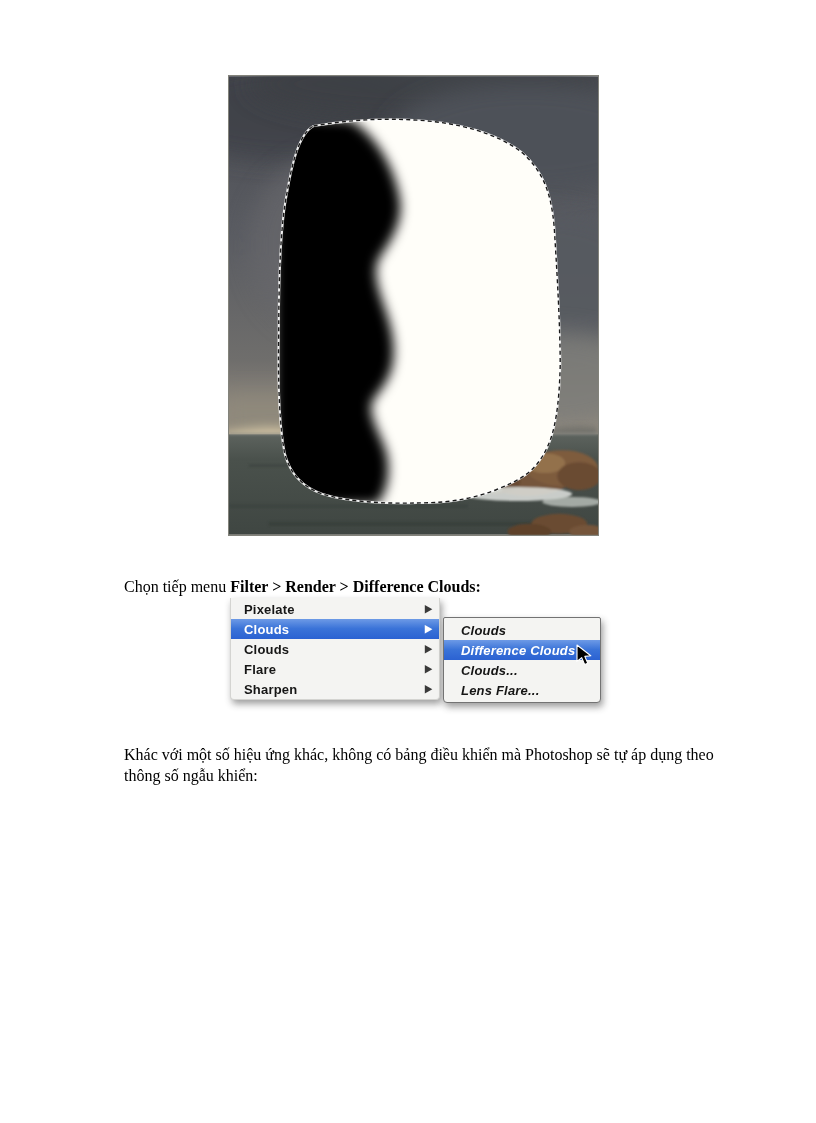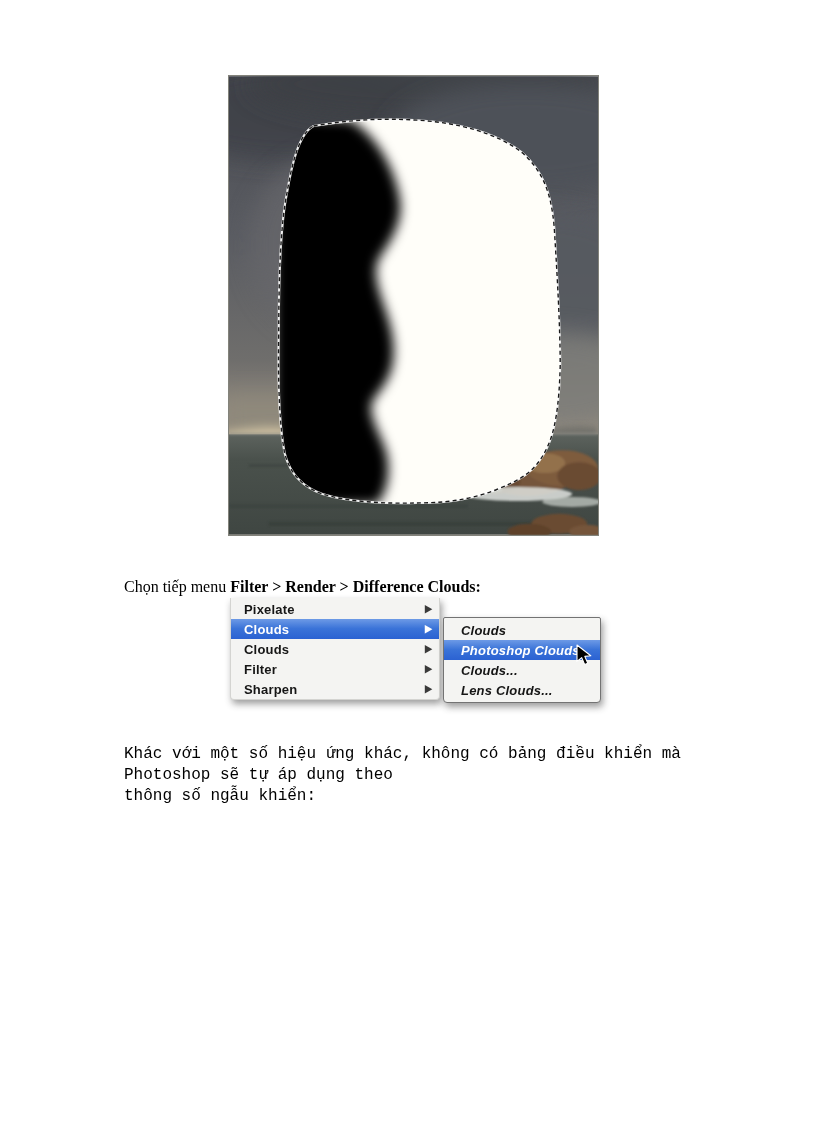--- a/index.html
+++ b/index.html
@@ -31,21 +31,21 @@
   .panel-sub .mrow{padding-left:17px;}
   .mrow .lbl{flex:1;white-space:nowrap;}
   .mrow .arr{font-size:9px;color:#3a3a3a;transform:scaleY(1.15);}
   .mrow.sel{background:linear-gradient(180deg,#6d9ae6 0%,#3a73d8 48%,#2b62d2 100%);
             color:#fff;}
   .mrow.sel .arr{color:#fff;}
   .cursor{position:absolute;left:346px;top:46px;width:16px;height:22px;}
 
   
   .para{position:absolute;left:124px;top:728px;width:600px;
-        font-size:16px;line-height:21px;font-family:Liberation Mono, monospace;}
+        font-size:16px;line-height:21px;}
 </style>
 </head>
 <body>
 
 <div class="page">
 
   <div class="photo">
     <svg width="369" height="459" viewBox="0 0 371 461">
       <defs>
         <linearGradient id="sky" x1="0" y1="0" x2="0" y2="1">
@@ -135,41 +135,41 @@
       </div>
       <div class="mrow sel">
         <span class="lbl">Clouds</span>
         <span class="arr">▶</span>
       </div>
       <div class="mrow">
         <span class="lbl">Clouds</span>
         <span class="arr">▶</span>
       </div>
       <div class="mrow">
-        <span class="lbl">Filter</span>
+        <span class="lbl">Flare</span>
         <span class="arr">▶</span>
       </div>
       <div class="mrow">
         <span class="lbl">Sharpen</span>
         <span class="arr">▶</span>
       </div>
     </div>
 
     <div class="panel panel-sub">
       <div class="mrow">
         <span class="lbl">Clouds</span>
       </div>
       <div class="mrow sel">
-        <span class="lbl">Photoshop Clouds</span>
+        <span class="lbl">Difference Clouds</span>
       </div>
       <div class="mrow">
         <span class="lbl">Clouds...</span>
       </div>
       <div class="mrow">
-        <span class="lbl">Lens Clouds...</span>
+        <span class="lbl">Lens Flare...</span>
       </div>
     </div>
 
     <svg class="cursor" viewBox="0 0 16 22">
       <path d="M1,1 L1,17.5 L5.7,13.6 L8.7,20.6 L11.8,19.2 L8.8,12.4 L14.8,11.8 Z" fill="#000" stroke="#fff" stroke-width="1.1" stroke-linejoin="round"></path>
     </svg>
   </div>
 
   <p class="para">
     <span>Khác với một số hiệu ứng khác, không có bảng điều khiển mà Photoshop sẽ tự áp dụng theo</span><br>

